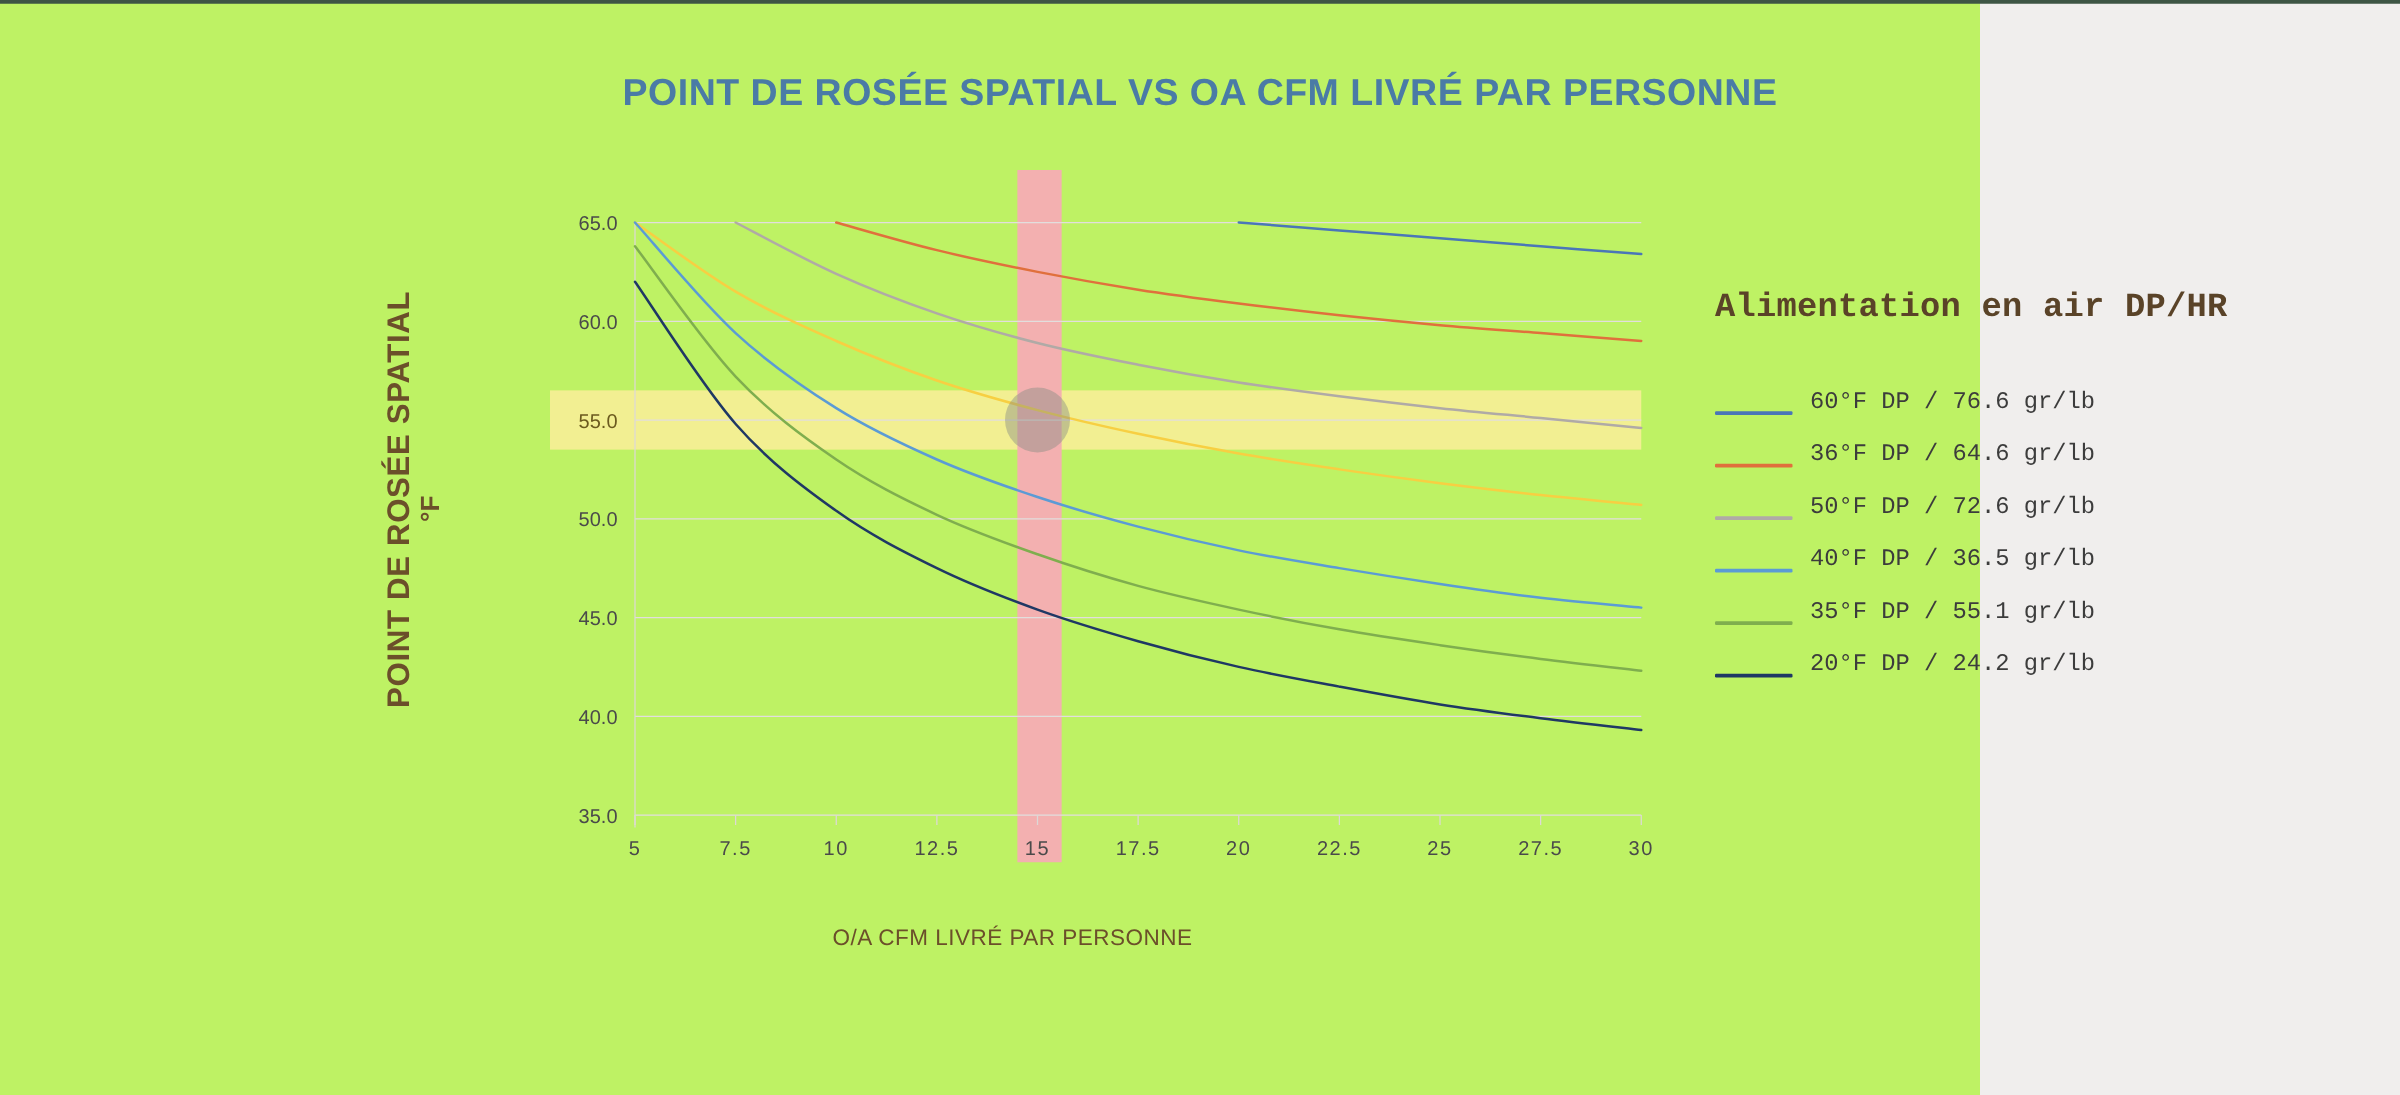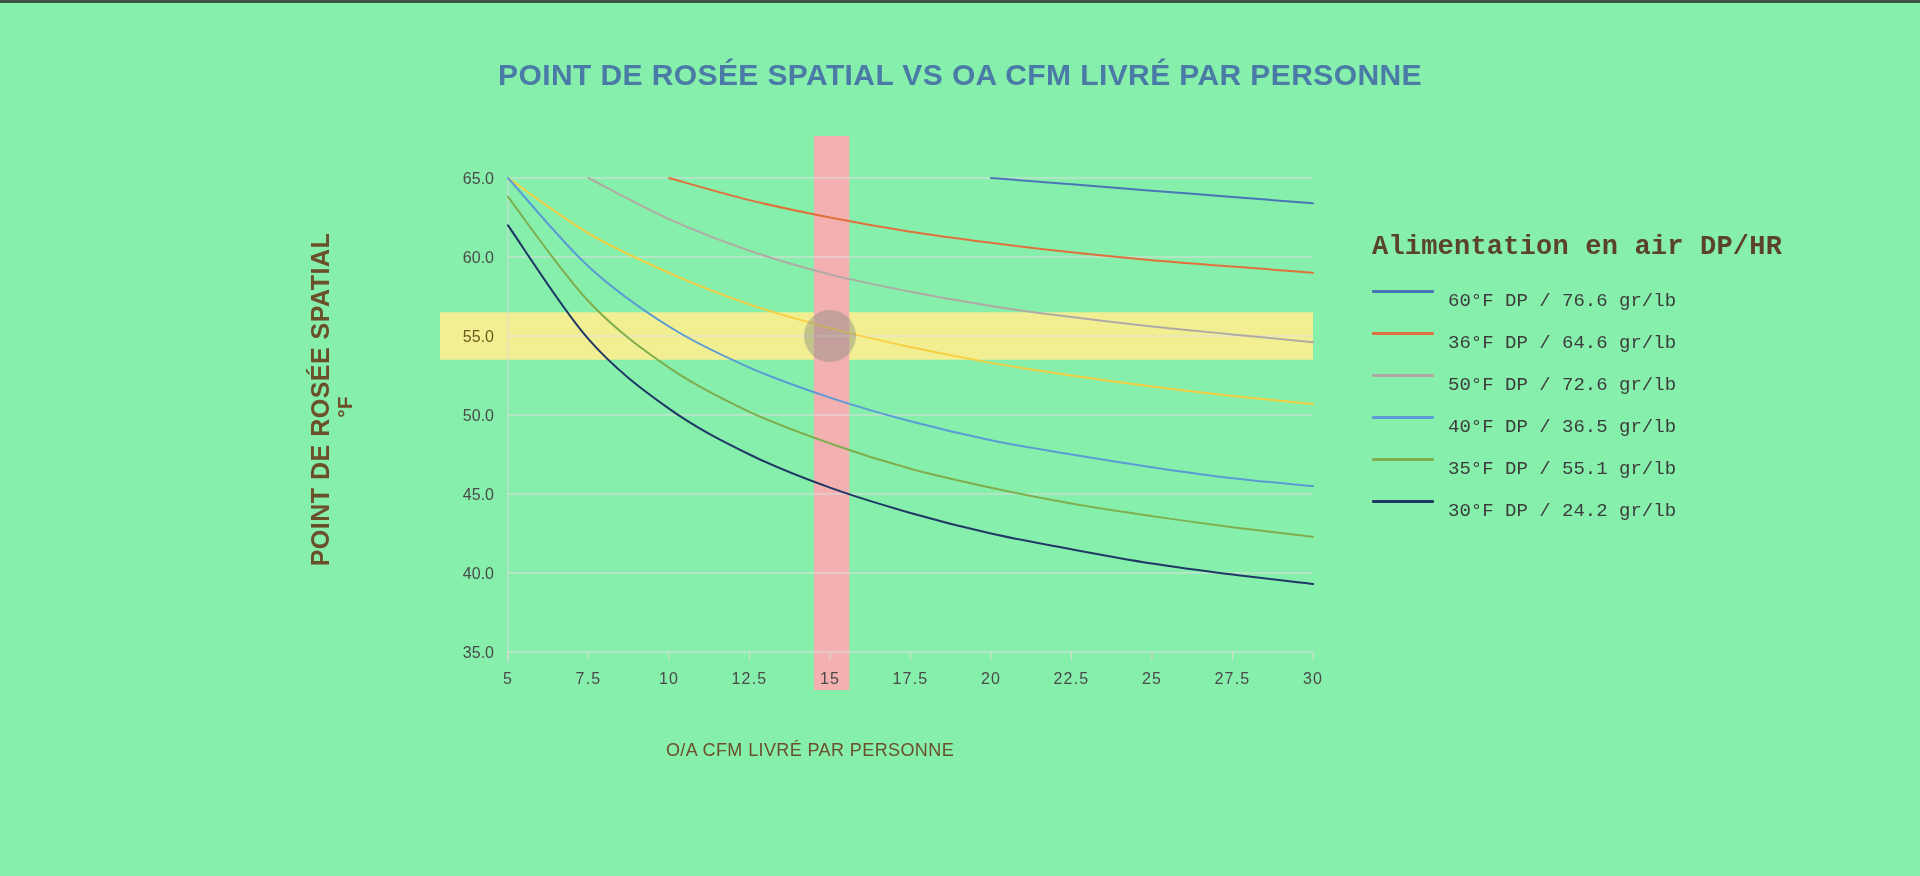--- a/index.html
+++ b/index.html
@@ -5,22 +5,22 @@
   * { box-sizing: border-box; }
   html, body {
     margin: 0; padding: 0;
     width: 1920px; height: 876px;
     background: #f0eeed;
     font-family: "Liberation Sans", sans-serif;
     overflow: hidden;
   }
   #page {
     position: relative;
-    width: 1920px; height: 876px;
-    background: #86efac;
+    width: 1584px; height: 876px;
+    background: #bef264;
   }
   #top-rule {
     position: absolute; top: 0; left: 0;
     width: 1920px; height: 3px;
     background: #3e5544;
   }
   #chart-title {
     position: absolute;
     top: 58px; left: 0; width: 1920px;
     text-align: center;
@@ -93,21 +93,21 @@
   }
   #legend-title {
     font-size: 27px;
     font-weight: bold;
     color: #5a4328;
     margin-bottom: 28px;
     letter-spacing: 0.2px;
   }
   .legend-row {
     display: flex;
-    align-items: flex-start;
+    align-items: flex-end;
     height: 42px;
   }
   .legend-swatch-wrap {
     width: 76px;
     display: flex;
     align-items: center;
   }
   .legend-swatch {
     width: 62px;
     height: 3px;
@@ -230,18 +230,18 @@
         <div class="legend-row">
           <div class="legend-swatch-wrap">
             <div class="legend-swatch" style="background: rgb(127, 174, 78);"></div>
           </div>
           <div class="legend-label">35°F DP / 55.1 gr/lb</div>
         </div>
         <div class="legend-row">
           <div class="legend-swatch-wrap">
             <div class="legend-swatch" style="background: rgb(31, 56, 100);"></div>
           </div>
-          <div class="legend-label">30°F DP / 24.2 gr/lb</div>
+          <div class="legend-label">20°F DP / 24.2 gr/lb</div>
         </div>
       </div>
   </div>
 
 </div>
 
 </body></html>

